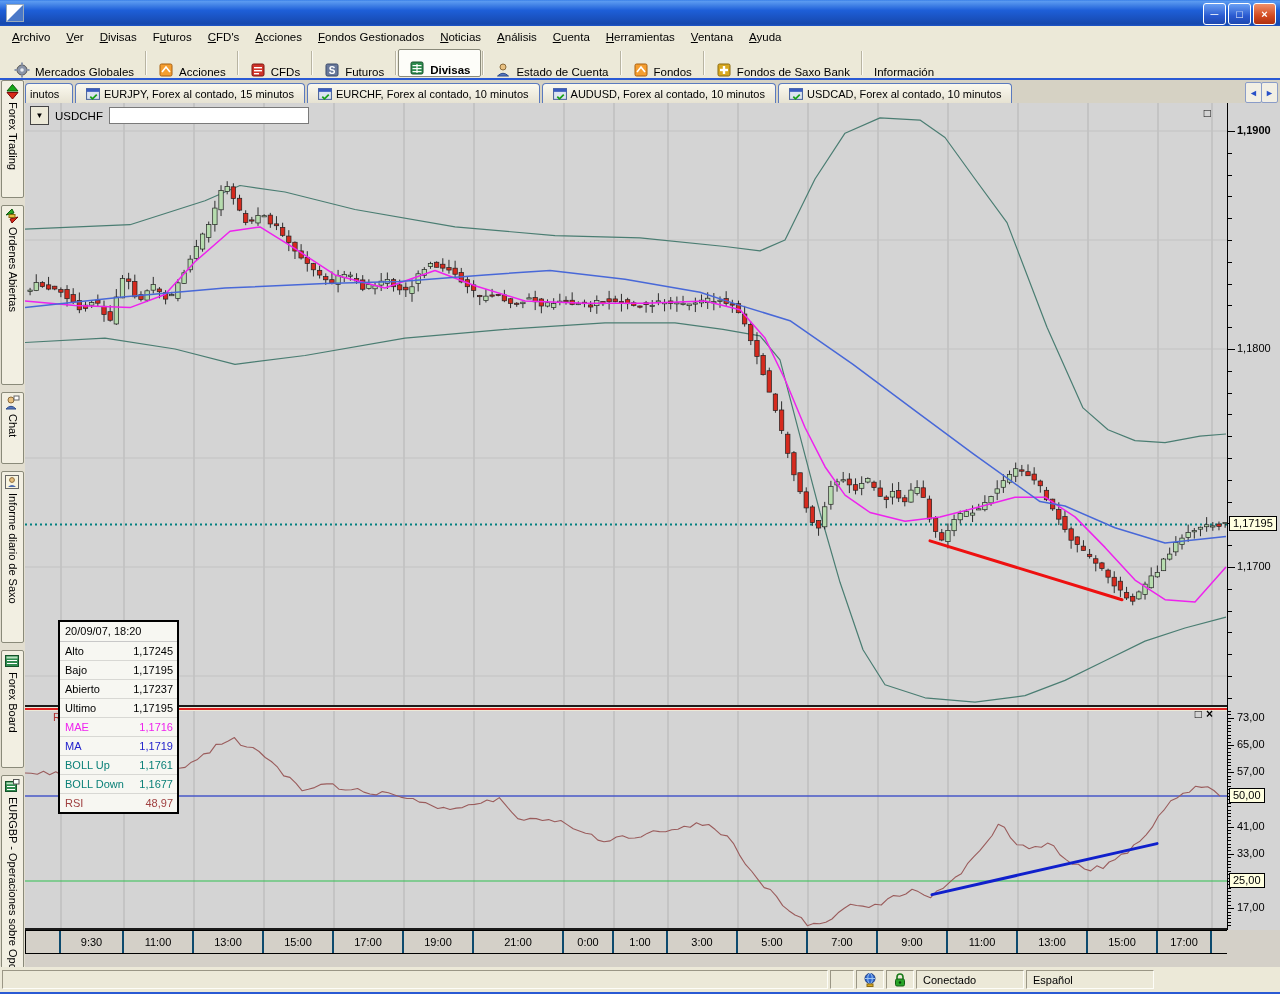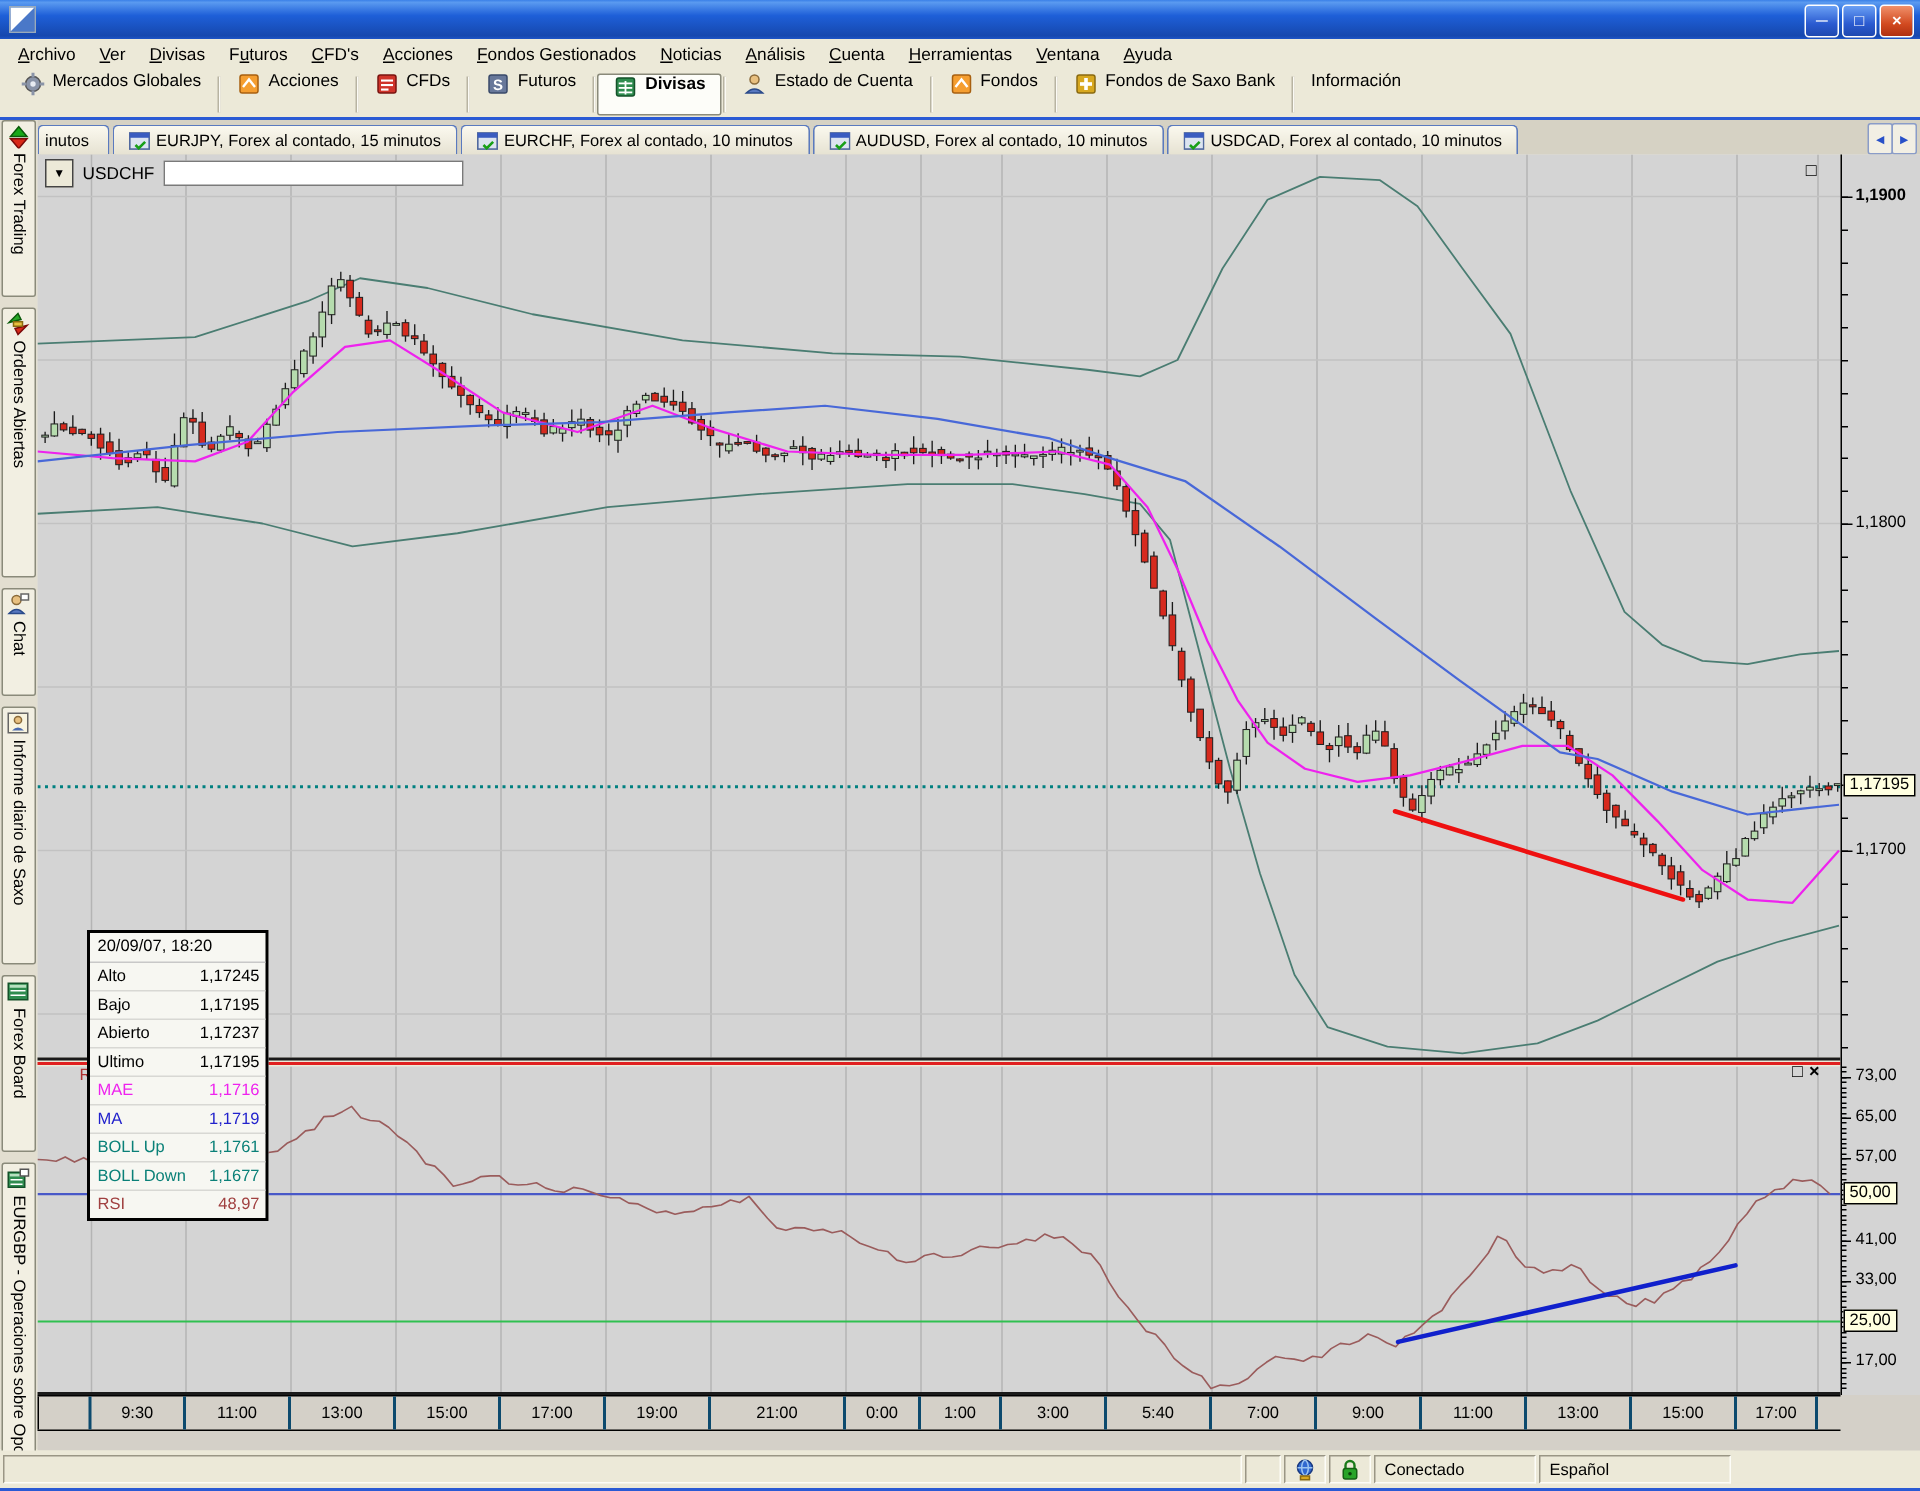--- a/index.html
+++ b/index.html
@@ -14,21 +14,21 @@
   #winbtns{position:absolute;right:4px;top:3px;display:flex;gap:2px;}
   .winbtn{width:21px;height:20px;border-radius:3px;border:1px solid #fff;color:#fff;
     display:flex;align-items:center;justify-content:center;font-size:11px;font-weight:bold;
     background:linear-gradient(180deg,#6aa0f4,#2a5ad0 60%,#1e48b0);}
   .winbtn.close{background:linear-gradient(180deg,#f0906a,#d24a20 60%,#b03010);}
   
   #menubar{position:absolute;left:0;top:26px;width:1280px;height:22px;background:#ece9d8;display:flex;align-items:center;padding-left:4px;box-sizing:border-box;}
   .menu-item{padding:2px 8px;font-size:11.5px;}
   .menu-item u{text-decoration:underline;}
   #toolbar{position:absolute;left:0;top:48px;width:1280px;height:30px;background:#ece9d8;display:flex;align-items:stretch;padding-left:4px;box-sizing:border-box;}
-  .tool-btn{display:flex;align-items:flex-start;gap:5px;padding:0 10px;font-size:11.5px;white-space:nowrap;}
+  .tool-btn{display:flex;align-items:flex-end;gap:5px;padding:0 10px;font-size:11.5px;white-space:nowrap;}
   .tool-sep{width:1px;background:#b8b4a2;border-right:1px solid #fbfaf4;margin:3px 1px;}
   .tool-btn.active{background:#fdfdf9;border:1px solid #8a8a7a;border-radius:2px;font-weight:bold;margin:1px 0;}
   #topline{position:absolute;left:0;top:78px;width:1280px;height:2px;background:#2a5ad4;}
   
   #sidebar{position:absolute;left:0;top:80px;width:25px;height:886px;background:#e2ded0;}
   .side-tab{box-sizing:border-box;width:23px;margin:0 1px 7px 1px;background:#f2efe2;border:1px solid #8a8a7a;border-radius:2px;
     display:flex;flex-direction:column;align-items:center;padding-top:2px;}
   .side-tab .icon{width:17px;height:17px;flex:none;}
   .side-label{writing-mode:vertical-rl;font-size:11px;margin-top:2px;white-space:nowrap;overflow:hidden;}
   
@@ -934,21 +934,21 @@
         <div class="time-cell" style="width: 63px;">9:30</div>
         <div class="time-cell" style="width: 70px;">11:00</div>
         <div class="time-cell" style="width: 70px;">13:00</div>
         <div class="time-cell" style="width: 70px;">15:00</div>
         <div class="time-cell" style="width: 70px;">17:00</div>
         <div class="time-cell" style="width: 70px;">19:00</div>
         <div class="time-cell" style="width: 90px;">21:00</div>
         <div class="time-cell" style="width: 50px;">0:00</div>
         <div class="time-cell" style="width: 54px;">1:00</div>
         <div class="time-cell" style="width: 70px;">3:00</div>
-        <div class="time-cell" style="width: 70px;">5:40</div>
+        <div class="time-cell" style="width: 70px;">5:00</div>
         <div class="time-cell" style="width: 70px;">7:00</div>
         <div class="time-cell" style="width: 70px;">9:00</div>
         <div class="time-cell" style="width: 70px;">11:00</div>
         <div class="time-cell" style="width: 70px;">13:00</div>
         <div class="time-cell" style="width: 70px;">15:00</div>
         <div class="time-cell" style="width: 54px;">17:00</div>
       </div>
   </div>
 
   <div id="statusbar">

